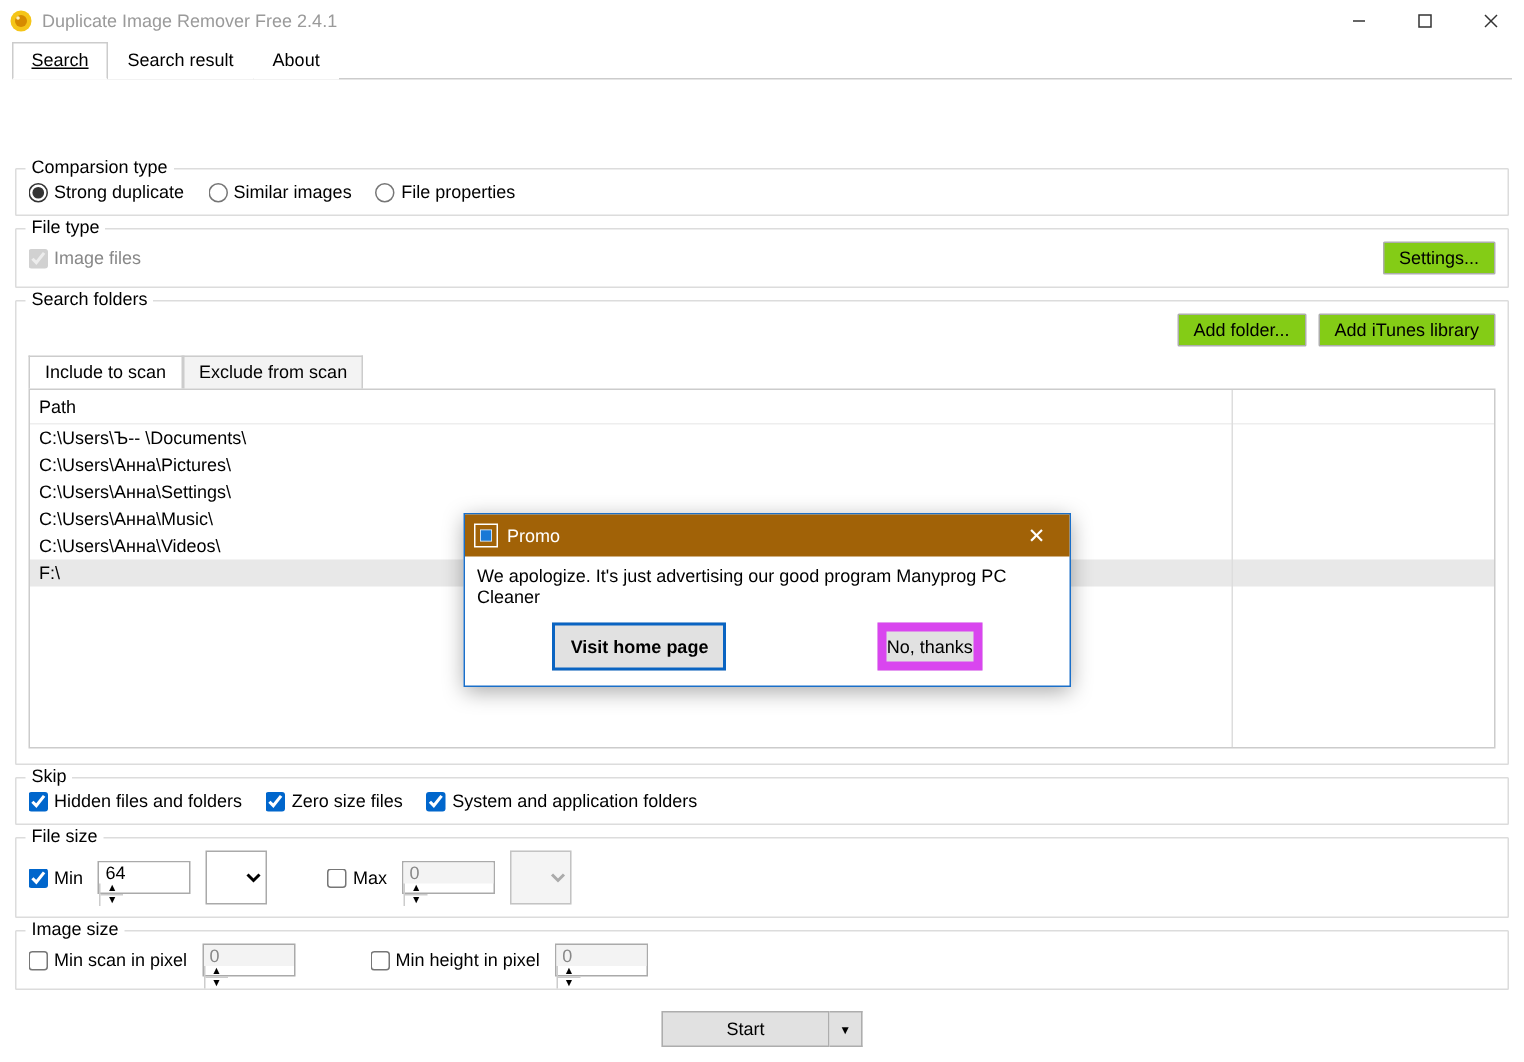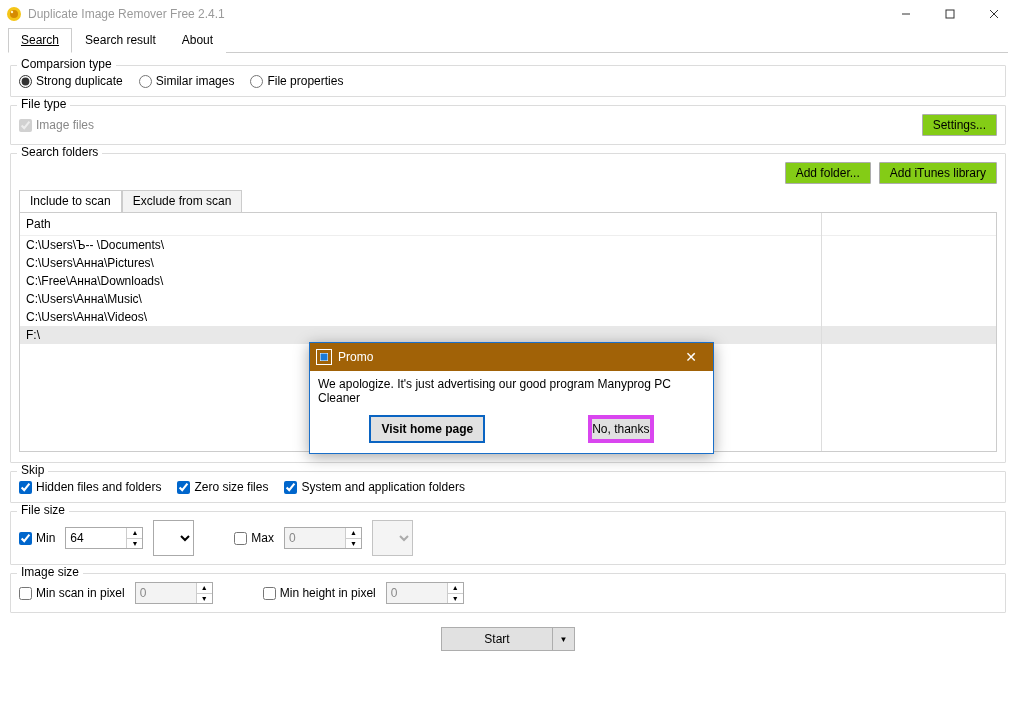--- a/index.html
+++ b/index.html
@@ -7,58 +7,58 @@
   .window { width:1016px; height:708px; position:relative; background:#fff; }
   .titlebar { height:28px; display:flex; align-items:center; padding:0 0 0 6px; color:#9a9a9a; }
   .titlebar .icon { width:16px; height:16px; margin-right:6px; display:inline-flex; align-items:center; justify-content:center;}
   .titlebar .title { flex:1; font-size:12px; }
   .win-controls { display:flex; height:28px; }
   .win-btn { width:44px; height:28px; display:flex; align-items:center; justify-content:center; color:#555; }
   .tabs { display:flex; border-bottom:1px solid #ccc; margin:0 8px; }
   .tab { padding:4px 12px 5px; border:1px solid transparent; border-bottom:none; margin-bottom:-1px; position:relative; background:#fff;}
   .tab.active { border-color:#ccc; background:#fff; border-bottom:1px solid #fff;text-decoration:underline;}
   .tab:not(.active) { color:#000; }
-  .content { padding:4px 10px 10px; }
+  .content { padding:4px 10px 10px;margin-top:47px; }
   .group { border:1px solid #dcdcdc; margin-top:8px; padding:8px; position:relative; border-radius:1px;}
   .group > .legend { position:absolute; top:-9px; left:6px; background:#fff; padding:0 4px; font-size:12px; color:#000;}
   .row { display:flex; align-items:center; gap:16px; }
   .radio, .check { display:flex; align-items:center; gap:4px; }
   .radio input, .check input { margin:0; width:13px; height:13px; accent-color:#333; }
   .check input[type=checkbox] { accent-color:#0066cc; }
   .check.disabled { color:#888; }
   button.btn { background:#84cc16; border:1px solid #adadad; padding:3px 10px; font-family:inherit; font-size:12px; border-radius:1px;}
   .subtabs { display:flex; margin-top:6px;}
   .subtab { padding:3px 10px 4px; border:1px solid #ccc; border-bottom:none; background:#f3f3f3; margin-right:0; }
   .subtab.active { background:#fff; position:relative; }
   .folder-list { border:1px solid #ccc; height:240px; overflow:auto; position:relative;}
   .folder-header { padding:4px 6px; border-bottom:1px solid #eee; font-size:12px;}
   .folder-row { padding:2px 6px; font-size:12px; }
   .folder-row.sel { background:#e8e8e8; }
   .right-blank { position:absolute; right:0; top:0; bottom:0; width:175px; border-left:1px solid #ddd; }
-  .num-input { display:inline-flex; align-items:stretch; border:1px solid #aaa; height:22px; background:#fff;}
+  .num-input { display:inline-flex; align-items:stretch; border:1px solid #aaa; height:22px; background:#fff;flex-direction:column;}
   .num-input input { border:none; width:60px; padding:0 4px; font-family:inherit; font-size:12px; outline:none;}
   .num-input.disabled input { background:#f3f3f3; color:#888;}
   .num-input .spins { display:flex; flex-direction:column; border-left:1px solid #ccc; width:16px;}
   .num-input .spins div { flex:1; display:flex; align-items:center; justify-content:center; font-size:7px; line-height:1;}
   .num-input .spins div:first-child { border-bottom:1px solid #ccc;}
   select.unit { height:22px; border:1px solid #aaa; font-family:inherit; font-size:12px; background:#fff; padding:17px 2px;}
   select.unit:disabled { background:#f0f0f0; color:#888;}
   .filesize-row { display:flex; gap:10px; align-items:center; flex-wrap:wrap;}
   .start-row { display:flex; justify-content:center; margin-top:14px; gap:0;}
   .start-btn { width:112px; height:24px; background:#e1e1e1; border:1px solid #adadad; font-family:inherit; font-size:12px;}
   .drop-btn { width:22px; height:24px; background:#e1e1e1; border:1px solid #adadad; border-left:none; display:flex; align-items:center; justify-content:center;}
   
   .modal { position:absolute; left:309px; top:342px; width:405px; border:1px solid #1a6fc9; box-shadow:0 3px 14px rgba(0,0,0,0.35); background:#fff;}
   .modal-title { background:#a16207; color:#fff; height:28px; display:flex; align-items:center; padding:0 6px; font-size:12px;}
   .modal-title .micon{ width:16px; height:16px; border:1px solid #fff; margin-right:6px; display:inline-flex; align-items:center; justify-content:center;}
   .modal-title .spacer{flex:1;}
   .modal-close{ width:32px; height:28px; display:flex; align-items:center; justify-content:center; color:#fff; font-size:14px;}
   .modal-body { padding:6px 8px 10px; font-size:12px;}
   .modal-btns { display:flex; justify-content:space-around; margin-top:10px;}
-  .modal-btns .pbtn { padding:3px 0; background:#e1e1e1; border:4px solid #d946ef; font-family:inherit; font-size:12px;}
+  .modal-btns .pbtn { padding:3px 0; background:#e1e1e1; border:6px solid #d946ef; font-family:inherit; font-size:12px;}
   .modal-btns .pbtn.primary { border:2px solid #0a64c2; font-weight:bold; padding:2px 10px;}
   .folder-top-actions { display:flex; justify-content:flex-end; gap:8px; margin-bottom:6px; padding-right:0;}
 </style>
 </head>
 <body>
 
 <div class="window">
 
   <div class="titlebar">
     <span class="icon">
@@ -133,21 +133,21 @@
         <button class="btn">Add iTunes library</button>
       </div>
       <div class="subtabs">
         <div class="subtab active">Include to scan</div>
         <div class="subtab">Exclude from scan</div>
       </div>
       <div class="folder-list">
         <div class="folder-header">Path</div>
         <div class="folder-row">C:\Users\Ъ-- \Documents\</div>
         <div class="folder-row">C:\Users\Анна\Pictures\</div>
-        <div class="folder-row">C:\Free\Анна\Downloads\</div>
+        <div class="folder-row">C:\Users\Анна\Settings\</div>
         <div class="folder-row">C:\Users\Анна\Music\</div>
         <div class="folder-row">C:\Users\Анна\Videos\</div>
         <div class="folder-row sel">F:\</div>
         <div class="right-blank"></div>
       </div>
     </div>
 
     <div class="group">
       <span class="legend">Skip</span>
       <div class="row">

